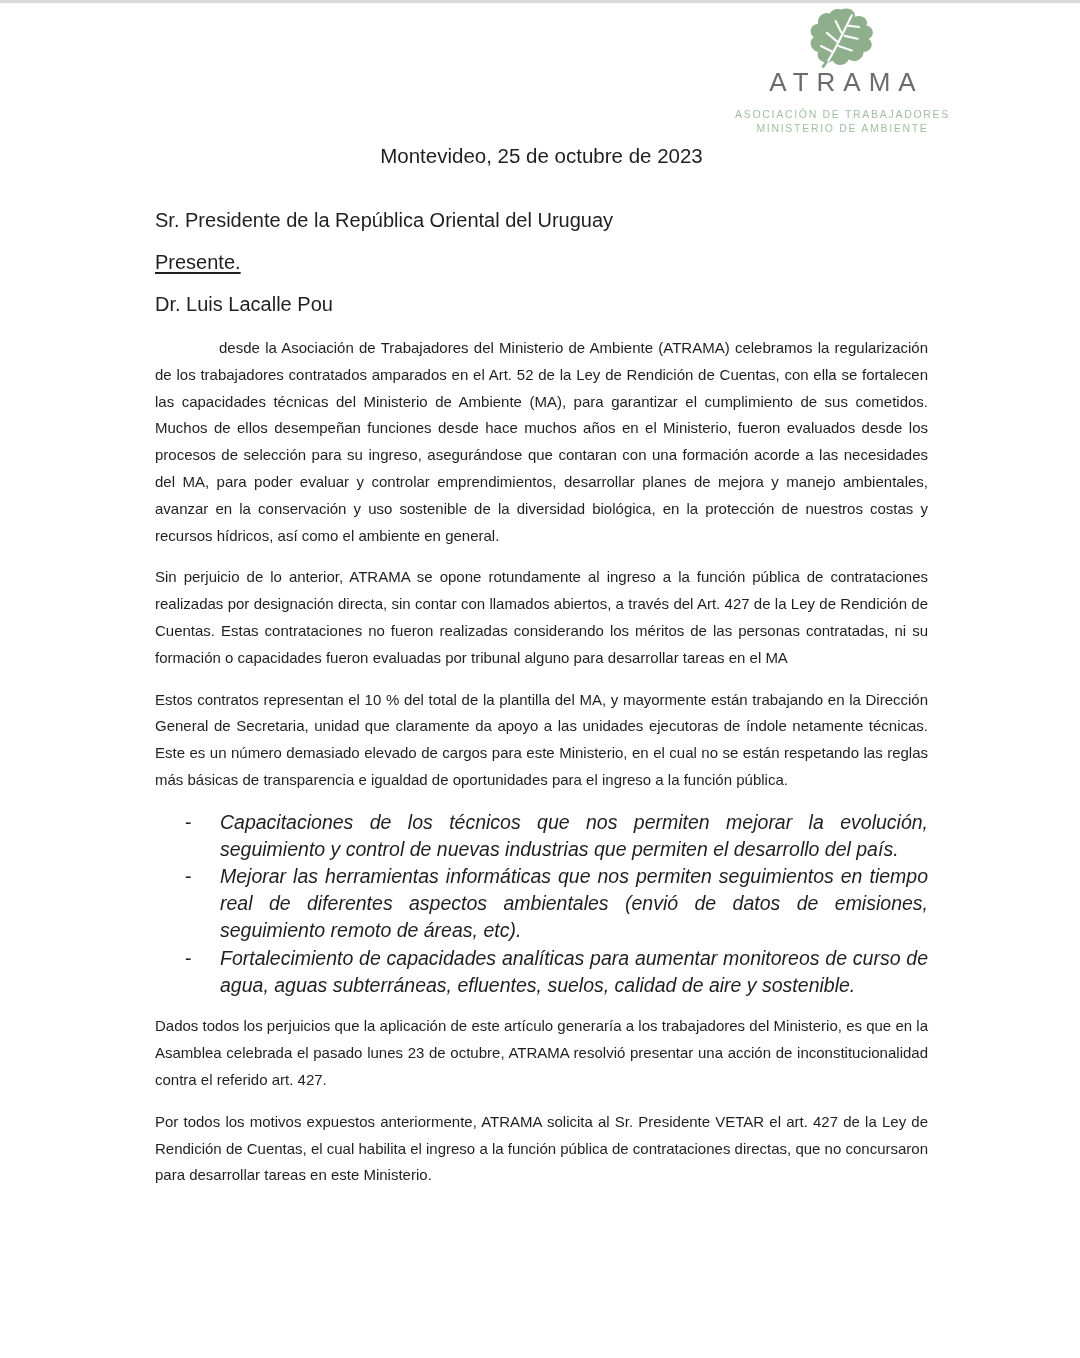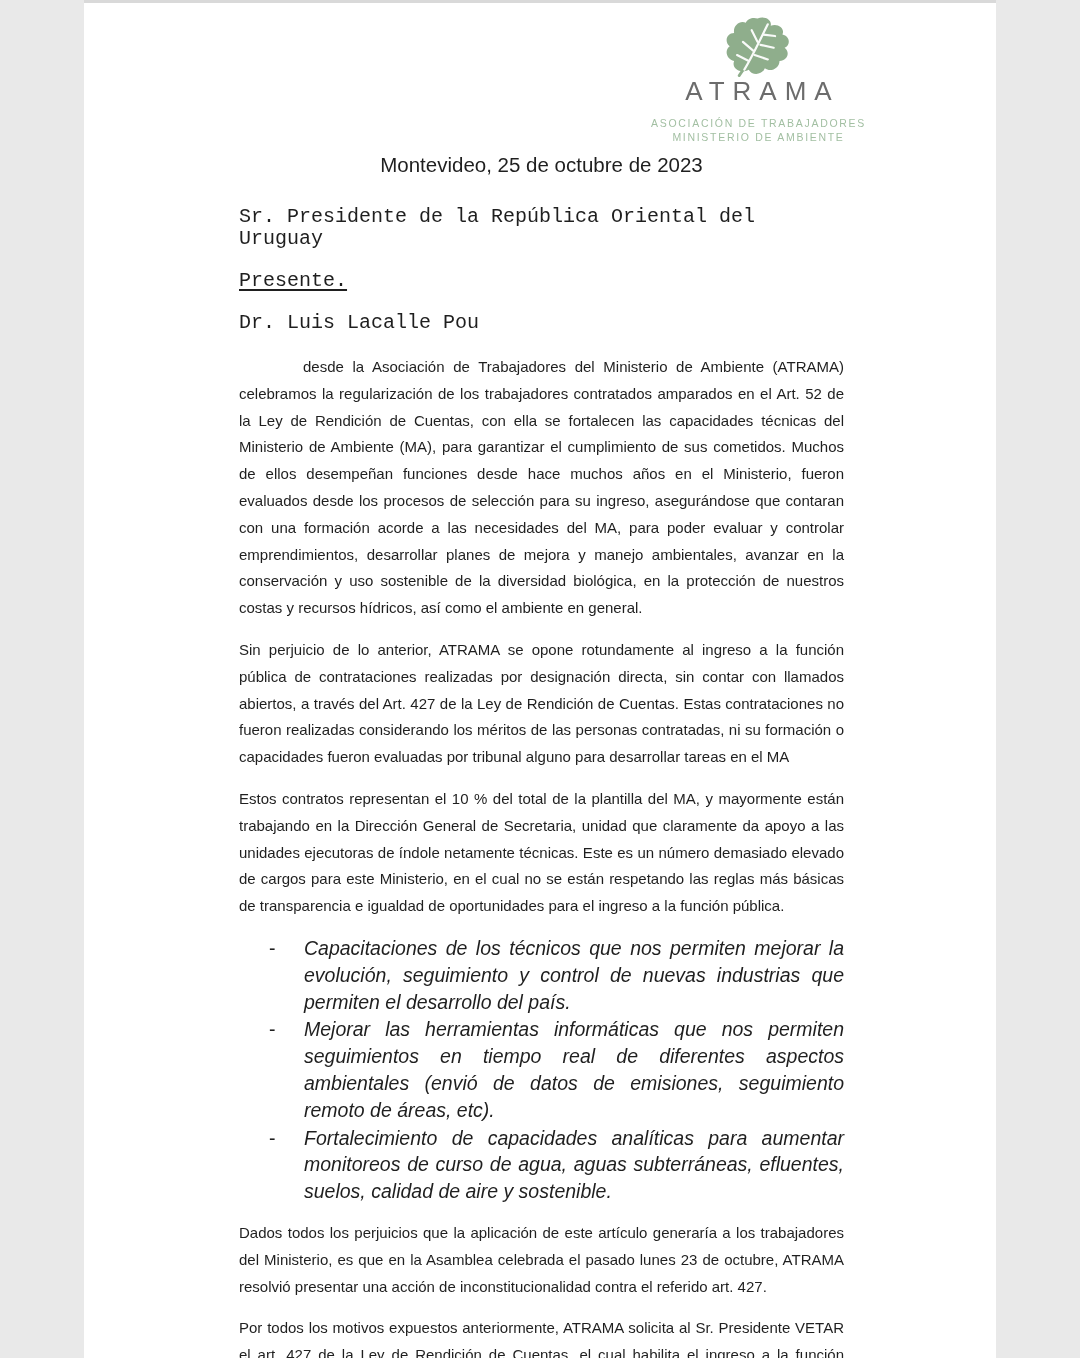--- a/index.html
+++ b/index.html
@@ -3,27 +3,27 @@
 <meta charset="utf-8">
 <title>Carta ATRAMA</title>
 <style>
   html, body {
     margin: 0;
     padding: 0;
     background: #e9e9e9;
   }
   .page {
     position: relative;
-    width: 912px;
+    width: 1080px;
     height: 1358px;
     margin: 0 auto;
     background: #ffffff;
     border-top: 3px solid #d9d9d9;
     box-sizing: border-box;
-    padding: 12px 152px 0 155px;
+    padding: 3px 152px 0 155px;
     font-family: "Liberation Sans", sans-serif;
     color: #1f1f1f;
     overflow: hidden;
   }
 
   
   .letterhead {
     display: flex;
     justify-content: flex-end;
   }
@@ -54,23 +54,22 @@
 
   .date-line {
     text-align: center;
     font-size: 20.5px;
     line-height: 24px;
     margin-top: 9px;
   }
 
   
   .recipient {
-    margin-top: 29px;
+    margin-top: 41px;
     font-size: 20px;
-    font-family: Liberation Mono, monospace;
   }
   .recipient-line {
     margin: 0 0 20px 0;
     line-height: 22px;
   }
   .recipient-line.underlined {
     text-decoration: underline;
     text-underline-offset: 3px;
   }
 

